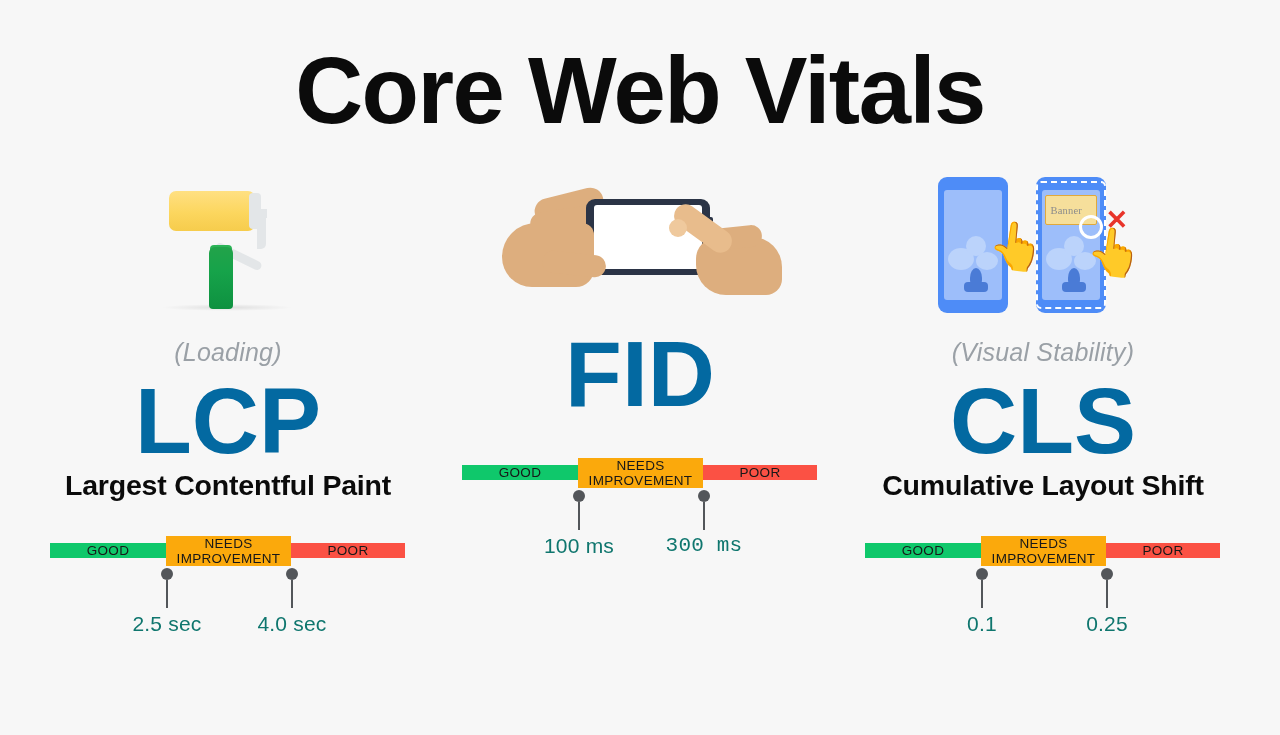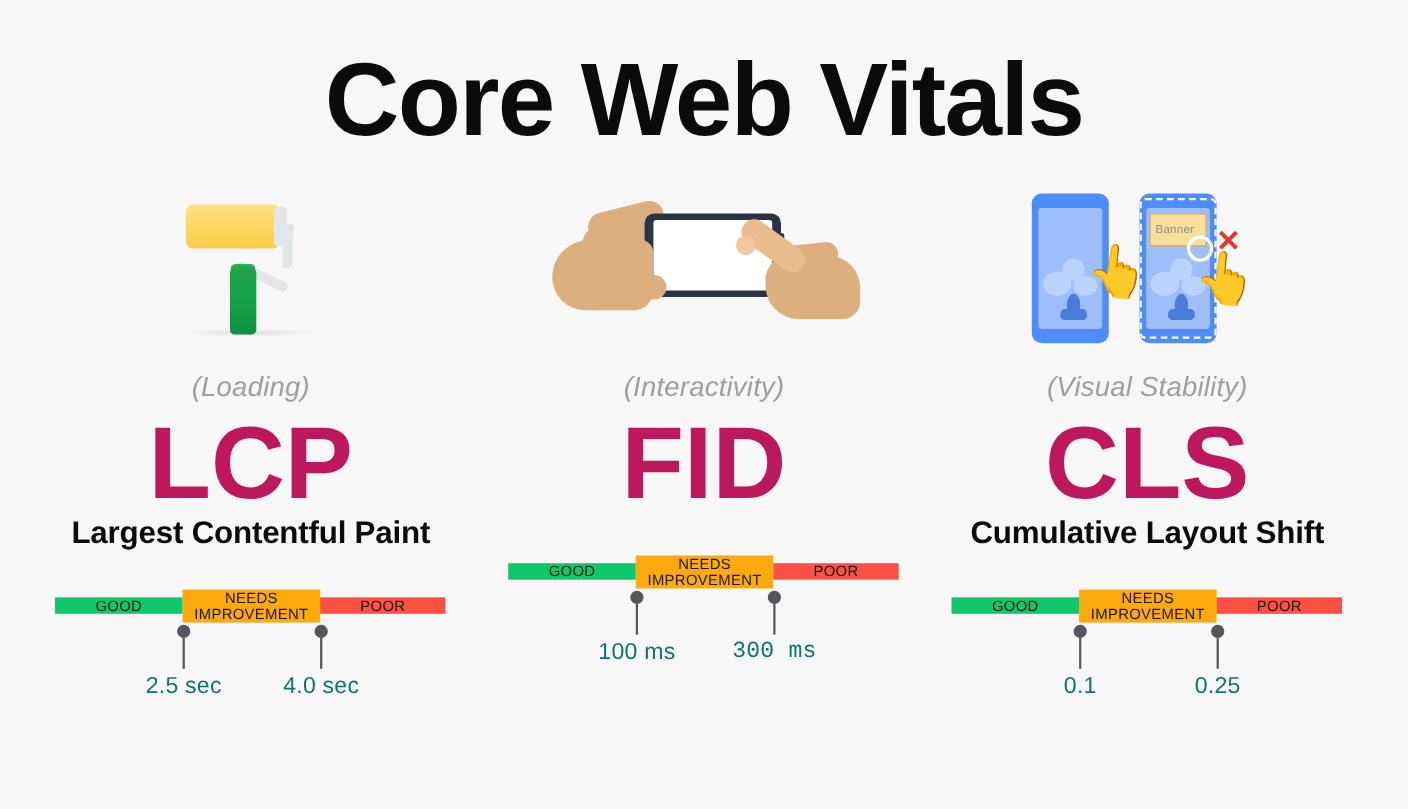--- a/index.html
+++ b/index.html
@@ -24,38 +24,38 @@
 
   
   .cols { position:absolute; top:170px; left:0; width:1280px; height:560px; }
   .col { position:absolute; top:0; width:400px; height:560px; }
   .col-0 { left:28px; }
   .col-1 { left:440px; }
   .col-2 { left:843px; }
 
   .icon-box {
     position:relative; height:150px; width:100%;
-    display:flex; align-items:flex-start; justify-content:center;
+    display:flex; align-items:center; justify-content:center;font-family:Liberation Serif, serif;
   }
 
   .subtitle {
     margin-top:18px;
     text-align:center;
     font-size:25px;
     font-style:italic;
     color:#9AA0A6;
     letter-spacing:0.2px;
   }
 
   .acronym {
     margin-top:6px;
     text-align:center;
     font-size:93px;
     font-weight:700;
-    color:#be185d;
+    color:#0369a1;
     letter-spacing:0px;
     line-height:1.05;
   }
 
   .fullname {
     margin-top:-2px;
     text-align:center;
     font-size:28.5px;
     font-weight:700;
     color:#0B0B0B;
@@ -300,21 +300,20 @@
           <div class="phone-nub2"></div>
           <div class="phone-screen"></div>
           <div class="lh-palm"></div>
           <div class="lh-thumb"></div>
           <div class="rh-palm"></div>
           <div class="rh-f1"></div>
           <div class="rh-index"></div>
           <div class="rh-tip"></div>
         </div>
       </div>
-      <div class="subtitle">(Interactivity)</div>
       <div class="acronym">FID</div>
       <div class="bar-wrap">
         <div class="bar">
           <div class="seg seg-good">GOOD</div>
           <div class="seg seg-needs">NEEDS IMPROVEMENT</div>
           <div class="seg seg-poor">POOR</div>
         </div>
         <div class="pin" style="left:132px;">
           <div class="head"></div>
           <div class="stem"></div>

